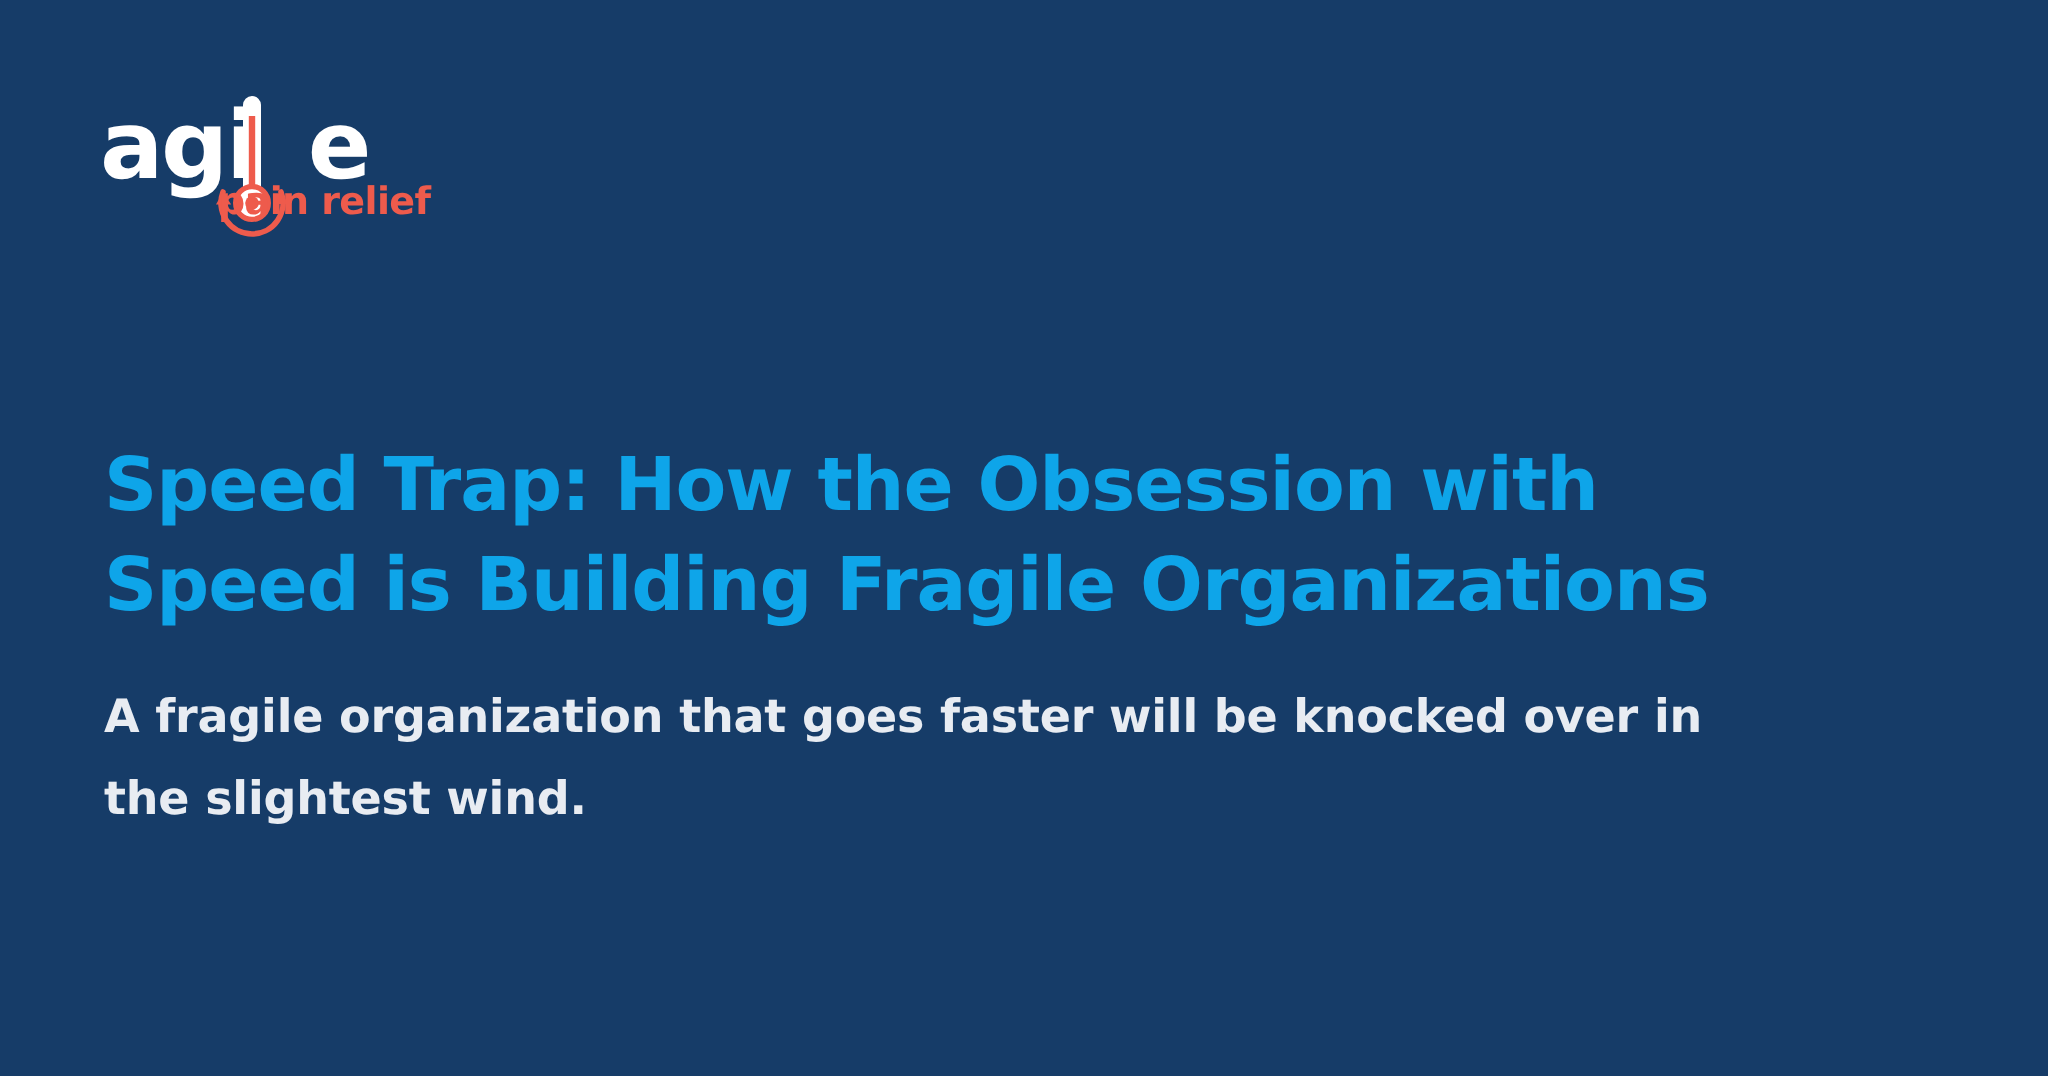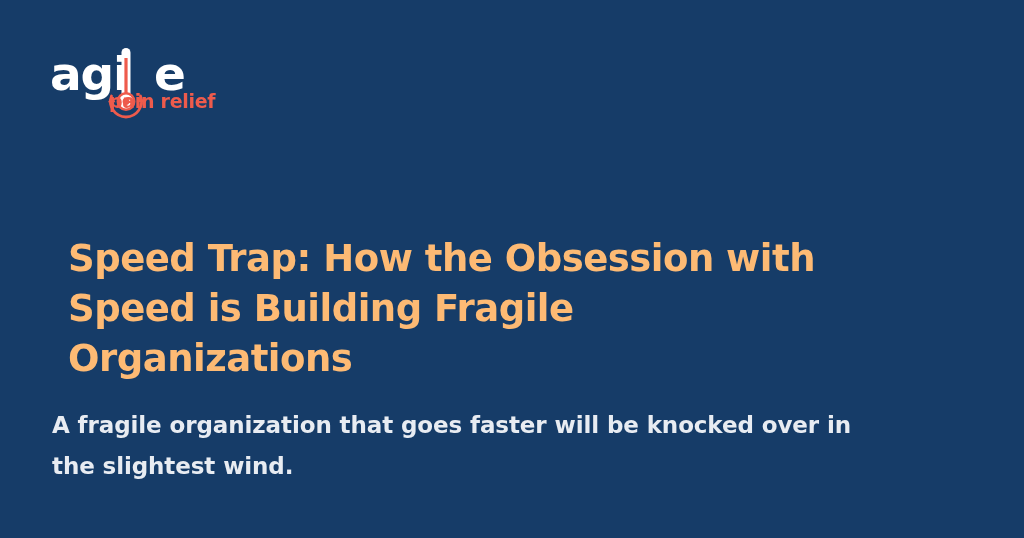--- a/index.html
+++ b/index.html
@@ -68,27 +68,27 @@
   }
 
   
   #content {
     position: absolute;
     left: 52px;
     top: 218px;
     width: 830px;
   }
   #headline {
-    margin: 16px;
+    margin: 0;
     font-family: "DejaVu Sans", sans-serif;
     font-weight: bold;
     font-size: 37px;
     line-height: 50px;
     letter-spacing: -0.5px;
-    color: #fdba74;
+    color: #0ea5e9;
   }
   #subhead {
     margin: 21px 0 0 0;
     font-family: "DejaVu Sans", sans-serif;
     font-weight: bold;
     font-size: 23px;
     line-height: 41px;
     letter-spacing: -0.1px;
     color: #e8ecf2;
     max-width: 800px;

